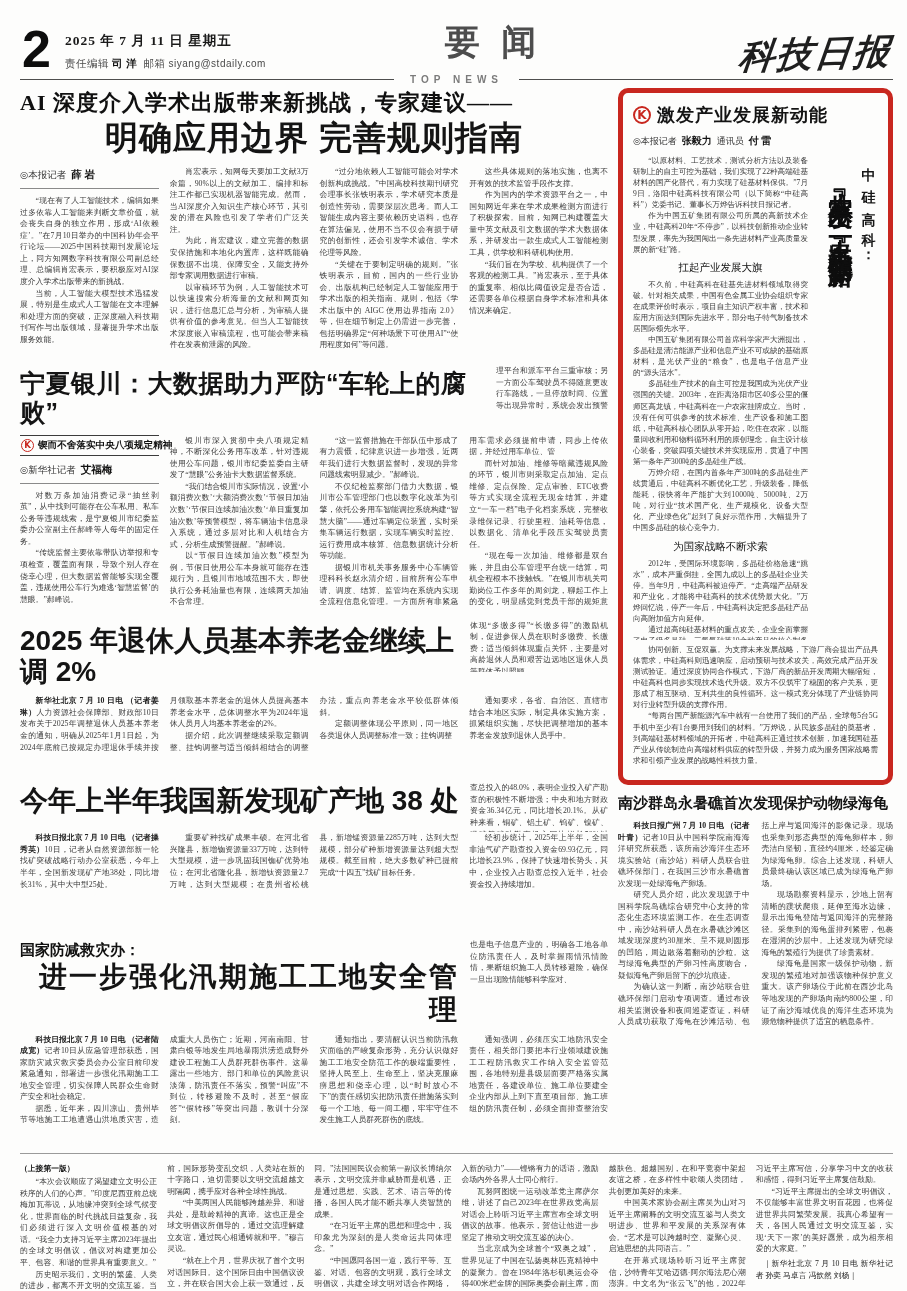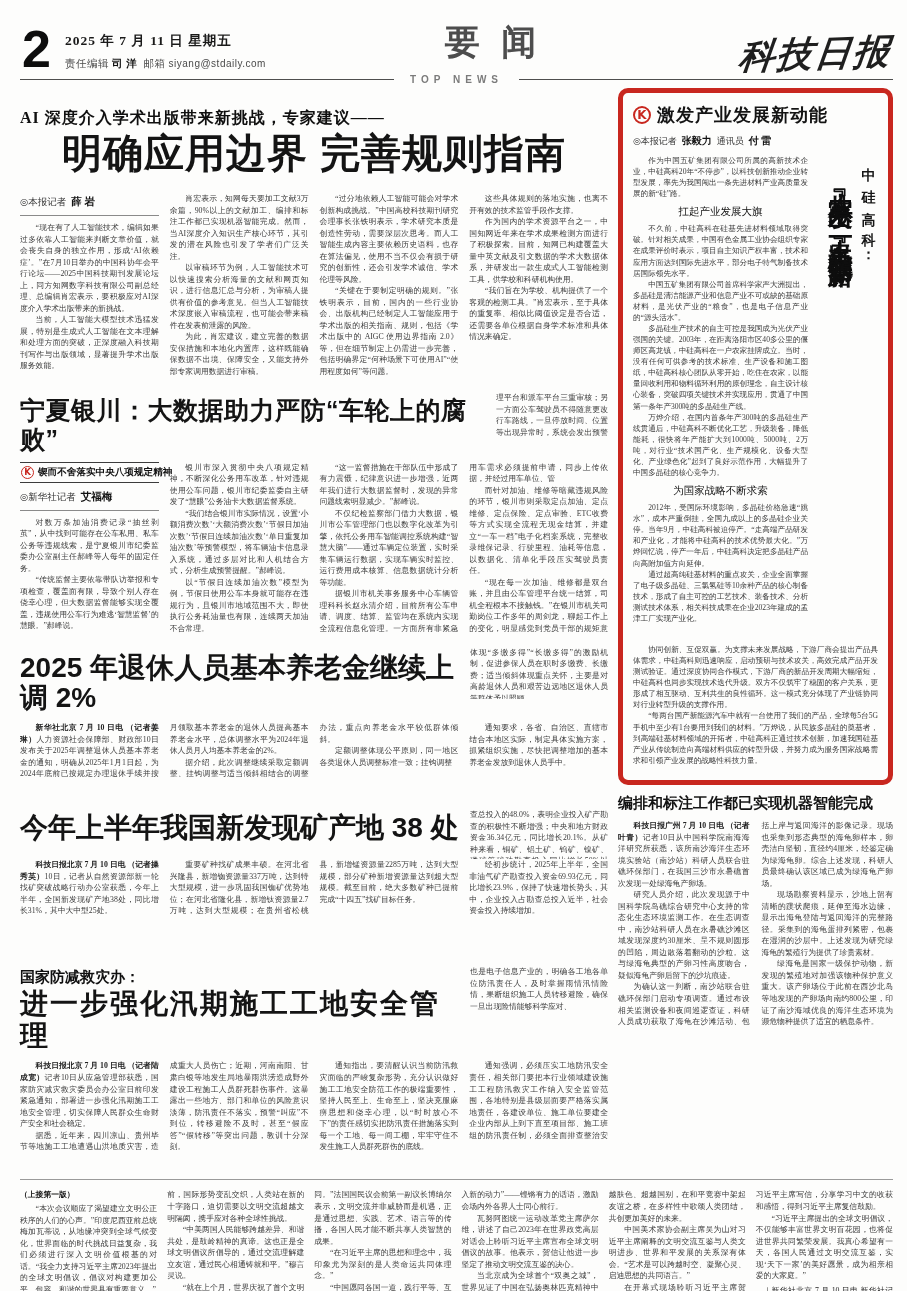--- a/index.html
+++ b/index.html
@@ -32,47 +32,47 @@
   
   .main{display:flex;gap:10px;padding:0 14px 0 20px;}
   .leftcol{width:588px;flex:0 0 auto;}
   .rightcol{flex:1;min-width:0;}
   
   .bp{margin:0;text-indent:2em;font-size:7.8px;line-height:1.48;text-align:justify;}
   .dl{font-weight:700;color:#222;}
   .cols4{column-count:4;column-gap:11px;overflow:hidden;}
   .cols2{column-count:2;column-gap:12px;overflow:hidden;}
   .cols6{column-count:6;column-gap:10px;overflow:hidden;}
-  .h-serif-kicker{font-weight:700;font-size:16px;color:#101010;letter-spacing:1px;margin-top:20px;}
+  .h-serif-kicker{font-weight:700;font-size:22px;color:#101010;letter-spacing:1px;}
   .headline{font-family:"Liberation Sans","DejaVu Sans",sans-serif;font-weight:900;color:var(--ink);}
   .byline-row{display:flex;align-items:baseline;gap:5px;font-size:9.5px;color:#333;
               border-bottom:1px solid #8a8a8a;padding:2px 0 6px;margin-bottom:6px;}
   .byline-row .nm{font-weight:700;font-size:10.5px;color:#111;}
   .kicon{display:inline-flex;align-items:center;justify-content:center;flex:0 0 auto;
          width:13px;height:13px;border:1.6px solid var(--red);border-radius:50%;
          color:var(--red);font-weight:900;font-size:8.5px;
          font-family:"DejaVu Sans",sans-serif;margin-right:4px;}
   .badgebox{display:flex;align-items:center;border-top:1.6px solid #3c3c3c;border-bottom:1.6px solid #3c3c3c;
             padding:3px 1px;margin:0 0 5px;font-weight:700;font-size:9.6px;color:#101010;
             font-family:"Liberation Sans",sans-serif;white-space:nowrap;break-inside:avoid;}
   .art{margin-bottom:7px;}
   .hl-row{display:flex;gap:11px;align-items:flex-start;}
   .hl-main{flex:1;min-width:0;}
   .hl-side{width:138px;flex:0 0 auto;overflow:hidden;}
   
-  .ai-headline{font-size:40px;text-align:center;letter-spacing:1px;margin:2px 0 18px;line-height:1.1;}
+  .ai-headline{font-size:33px;text-align:center;letter-spacing:1px;margin:2px 0 10px;line-height:1.1;}
   .ai-body{height:192px;}
   .yc-headline{font-size:25px;letter-spacing:0.5px;margin:4px 0 8px;line-height:1.15;}
   .yc-body{height:178px;}
   .pn-headline{font-size:28px;margin:6px 0 8px;line-height:1.1;}
   .pn-body{height:80px;}
   .mn-headline{font-size:28px;margin:4px 0 8px;line-height:1.1;}
   .mn-body{height:100px;}
   .sf-kicker{font-size:15px;font-weight:700;color:#101010;margin:2px 0 1px;}
-  .sf-headline{font-size:28px;letter-spacing:2px;margin:0 0 8px;line-height:1.15;}
+  .sf-headline{font-size:28px;letter-spacing:2px;margin:0 0 8px;line-height:1.15;text-align:right;}
   .sf-body{height:100px;}
   .side-txt{font-size:7.8px;line-height:1.48;text-align:justify;}
   
   .silicon{border:5px solid var(--red);border-radius:10px;height:697px;padding:8px 10px 8px;
            display:flex;flex-direction:column;overflow:hidden;background:#fdfdfc;}
   .sil-badge{display:flex;align-items:center;margin:2px 0 4px;}
   .sil-badge .kicon{width:18px;height:18px;font-size:12px;border-width:2.2px;margin-right:6px;}
   .sil-badge-label{font-family:"Liberation Sans",sans-serif;font-weight:900;font-size:18px;color:#141414;letter-spacing:1px;}
   .sil-byline{display:flex;gap:5px;align-items:baseline;font-size:9px;color:#333;margin:3px 0 7px;}
   .sil-byline .nm{font-weight:700;font-size:10px;color:#111;}
@@ -135,22 +135,22 @@
         <div class="h-serif-kicker">AI 深度介入学术出版带来新挑战，专家建议——</div>
         <div class="headline ai-headline">明确应用边界  完善规则指南</div>
         <div class="cols4 ai-body">
           <div class="byline-row">
             <span>◎本报记者</span>
             <span class="nm">薛 岩</span>
           </div>
           <p class="bp">“现在有了人工智能技术，编辑如果过多依靠人工智能来判断文章价值，就会丧失自身的独立作用，形成‘AI依赖症’。”在7月10日举办的中国科协年会平行论坛——2025中国科技期刊发展论坛上，同方知网数字科技有限公司副总经理、总编辑肖宏表示，要积极应对AI深度介入学术出版带来的新挑战。</p>
           <p class="bp">当前，人工智能大模型技术迅猛发展，特别是生成式人工智能在文本理解和处理方面的突破，正深度融入科技期刊写作与出版领域，显著提升学术出版服务效能。</p>
           <p class="bp">肖宏表示，知网每天要加工文献3万余篇，90%以上的文献加工、编排和标注工作都已实现机器智能完成。然而，当AI深度介入知识生产核心环节，其引发的潜在风险也引发了学者们广泛关注。</p>
+          <p class="bp">为此，肖宏建议，建立完善的数据安保措施和本地化内置库，这样既能确保数据不出境、保障安全，又能支持外部专家调用数据进行审稿。</p>
           <p class="bp">以审稿环节为例，人工智能技术可以快速搜索分析海量的文献和网页知识，进行信息汇总与分析，为审稿人提供有价值的参考意见。但当人工智能技术深度嵌入审稿流程，也可能会带来稿件在发表前泄露的风险。</p>
-          <p class="bp">为此，肖宏建议，建立完善的数据安保措施和本地化内置库，这样既能确保数据不出境、保障安全，又能支持外部专家调用数据进行审稿。</p>
           <p class="bp">“过分地依赖人工智能可能会对学术创新构成挑战。”中国高校科技期刊研究会理事长张铁明表示，学术研究本质是创造性劳动，需要深层次思考。而人工智能生成内容主要依赖历史语料，也存在算法偏见，使用不当不仅会有损于研究的创新性，还会引发学术诚信、学术伦理等风险。</p>
           <p class="bp">“关键在于要制定明确的规则。”张铁明表示，目前，国内的一些行业协会、出版机构已经制定人工智能应用于学术出版的相关指南、规则，包括《学术出版中的 AIGC 使用边界指南 2.0》等，但在细节制定上仍需进一步完善，包括明确界定“何种场景下可使用AI”“使用程度如何”等问题。</p>
           <p class="bp">这些具体规则的落地实施，也离不开有效的技术监管手段作支撑。</p>
           <p class="bp">作为国内的学术资源平台之一，中国知网近年来在学术成果检测方面进行了积极探索。目前，知网已构建覆盖大量中英文献及引文数据的学术大数据体系，并研发出一款生成式人工智能检测工具，供学校和科研机构使用。</p>
           <p class="bp">“我们旨在为学校、机构提供了一个客观的检测工具。”肖宏表示，至于具体的重复率、相似比阈值设定是否合适，还需要各单位根据自身学术标准和具体情况来确定。</p>
         </div>
       </div>
 
       <div class="art">
         <div class="hl-row">
@@ -236,20 +236,21 @@
           <span class="sil-badge-label">激发产业发展新动能</span>
         </div>
         <div class="sil-byline">
           <span>◎本报记者</span>
           <span class="nm">张毅力</span>
           <span>通讯员</span>
           <span class="nm">付 雷</span>
         </div>
         <div class="sil-flex">
           <div class="sil-textcol">
+            <p class="bp">“以原材料、工艺技术，测试分析方法以及装备研制上的自主可控为基础，我们实现了22种高端硅基材料的国产化替代，有力实现了硅基材料保供。”7月9日，洛阳中硅高科技有限公司（以下简称“中硅高科”）党委书记、董事长万烨告诉科技日报记者。</p>
             <p class="bp">作为中国五矿集团有限公司所属的高新技术企业，中硅高科20年“不停步”，以科技创新推动企业转型发展，率先为我国闯出一条先进材料产业高质量发展的新“硅”路。</p>
             <p class="subhead">扛起产业发展大旗</p>
             <p class="bp">不久前，中硅高科在硅基先进材料领域取得突破。针对相关成果，中国有色金属工业协会组织专家在成果评价时表示，项目自主知识产权丰富，技术和应用方面达到国际先进水平，部分电子特气制备技术居国际领先水平。</p>
             <p class="bp">中国五矿集团有限公司首席科学家严大洲提出，多晶硅是清洁能源产业和信息产业不可或缺的基础原材料，是光伏产业的“粮食”，也是电子信息产业的“源头活水”。</p>
             <p class="bp">多晶硅生产技术的自主可控是我国成为光伏产业强国的关键。2003年，在距离洛阳市区40多公里的偃师区高龙镇，中硅高科在一户农家挂牌成立。当时，没有任何可供参考的技术标准、生产设备和施工图纸，中硅高科核心团队从零开始，吃住在农家，以能量回收利用和物料循环利用的原创理念，自主设计核心装备，突破四项关键技术并实现应用，贯通了中国第一条年产300吨的多晶硅生产线。</p>
             <p class="bp">万烨介绍，在国内首条年产300吨的多晶硅生产线贯通后，中硅高科不断优化工艺，升级装备，降低能耗，很快将年产能扩大到1000吨、5000吨、2万吨，对行业“技术国产化、生产规模化、设备大型化、产业绿色化”起到了良好示范作用，大幅提升了中国多晶硅的核心竞争力。</p>
             <p class="subhead">为国家战略不断求索</p>
             <p class="bp">2012年，受国际环境影响，多晶硅价格急速“跳水”，成本严重倒挂，全国九成以上的多晶硅企业关停。当年9月，中硅高科被迫停产。“走高端产品研发和产业化，才能将中硅高科的技术优势最大化。”万烨回忆说，停产一年后，中硅高科决定把多晶硅产品向高附加值方向延伸。</p>
             <p class="bp">通过超高纯硅基材料的重点攻关，企业全面掌握了电子级多晶硅、三氯氢硅等10余种产品的核心制备技术，形成了自主可控的工艺技术、装备技术、分析测试技术体系，相关科技成果在企业2023年建成的孟津工厂实现产业化。</p>
 
@@ -259,21 +260,21 @@
             <div class="vt-big">从农家『出发』，走出一条『硅』基创新路</div>
           </div>
         </div>
         <div class="sil-wide">
           <p class="bp">协同创新、互促双赢。为支撑未来发展战略，下游厂商会提出产品具体需求，中硅高科则迅速响应，启动预研与技术攻关，高效完成产品开发测试验证。通过深度协同合作模式，下游厂商的新品开发周期大幅缩短，中硅高科也同步实现技术迭代升级。双方不仅筑牢了稳固的客户关系，更形成了相互驱动、互利共生的良性循环。这一模式充分体现了产业链协同对行业转型升级的支撑作用。</p>
           <p class="bp">“每两台国产新能源汽车中就有一台使用了我们的产品，全球每5台5G手机中至少有1台要用到我们的材料。”万烨说，从民族多晶硅的奠基者，到高端硅基材料领域的开拓者，中硅高科正通过技术创新，加速我国硅基产业从传统制造向高端材料供应的转型升级，并努力成为服务国家战略需求和引领产业发展的战略性科技力量。</p>
         </div>
       </div>
 
       <div class="turtle">
-        <div class="headline tt-headline">编排和标注工作都已实现机器智能完成</div>
+        <div class="headline tt-headline">南沙群岛永暑礁首次发现保护动物绿海龟</div>
         <div class="cols2 tt-body">
           <p class="bp"><span class="dl">科技日报广州 7 月 10 日电 （记者叶青）</span><span>记者10日从中国科学院南海海洋研究所获悉，该所南沙海洋生态环境实验站（南沙站）科研人员联合驻礁环保部门，在我国三沙市永暑礁首次发现一处绿海龟产卵场。</span></p>
           <p class="bp">研究人员介绍，此次发现源于中国科学院岛礁综合研究中心支持的常态化生态环境监测工作。在生态调查中，南沙站科研人员在永暑礁沙滩区域发现深度约30厘米、呈不规则圆形的凹陷，周边散落着翻动的沙粒。这与绿海龟典型的产卵习性高度吻合，疑似海龟产卵后留下的沙坑痕迹。</p>
           <p class="bp">为确认这一判断，南沙站联合驻礁环保部门启动专项调查。通过布设相关监测设备和夜间巡逻查证，科研人员成功获取了海龟在沙滩活动、包括上岸与返回海洋的影像记录。现场也采集到形态典型的海龟卵样本，卵壳洁白坚韧，直径约4厘米，经鉴定确为绿海龟卵。综合上述发现，科研人员最终确认该区域已成为绿海龟产卵场。</p>
           <p class="bp">现场勘察资料显示，沙地上留有清晰的蹼状爬痕，延伸至海水边缘，显示出海龟登陆与返回海洋的完整路径。采集到的海龟蛋排列紧密，包裹在湿润的沙层中。上述发现为研究绿海龟的繁殖行为提供了珍贵素材。</p>
           <p class="bp">绿海龟是国家一级保护动物，新发现的繁殖地对加强该物种保护意义重大。该产卵场位于此前在西沙北岛等地发现的产卵场向南约800公里，印证了南沙海域优良的海洋生态环境为濒危物种提供了适宜的栖息条件。</p>
         </div>
       </div>
     </div>
   </div>

